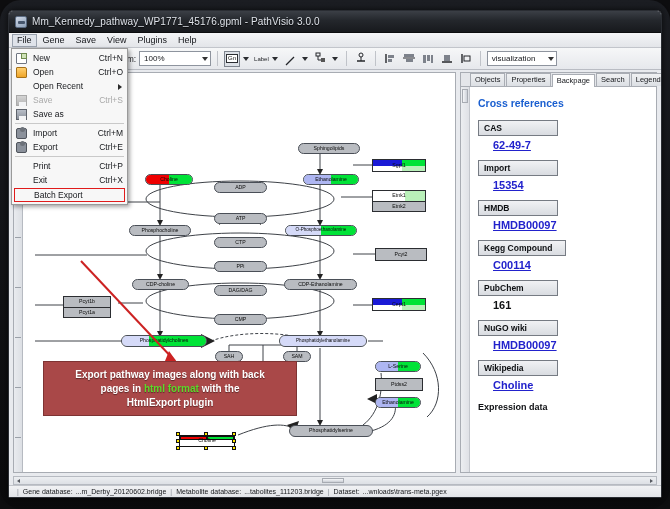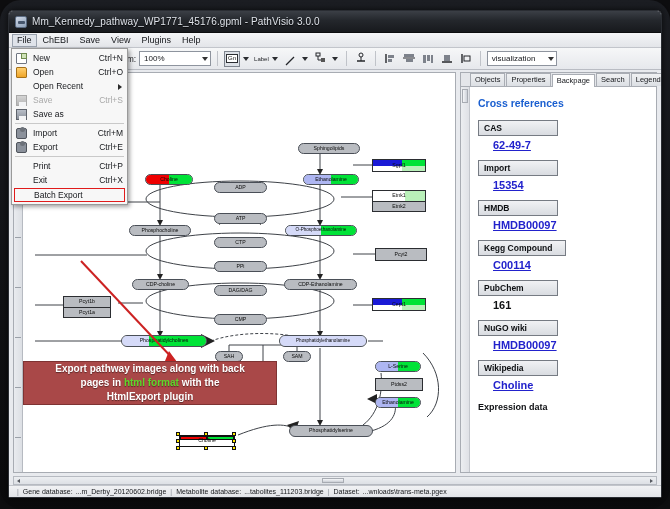--- a/index.html
+++ b/index.html
@@ -236,21 +236,21 @@
   }
   .n-met { border-radius:9px; background:#b9bcc1; border:1px solid #4a4f57; }
   .n-gene { background:#b9bcc1; border:1px solid #3b3f46; }
   .n-lbl { position:relative; z-index:3; }
   .half { position:absolute; top:0; bottom:0; z-index:1; }
   .sel-handles i {
     position:absolute; width:4px;height:4px;background:#ffe800;border:1px solid #111;
   }
   
   .callout {
-    position:absolute; left:0; top:288px; width:254px; height:44px;
+    position:absolute; left:20px; top:288px; width:254px; height:55px;
     background:#a94848; border:1px solid #7e3333;
     display:flex; align-items:center; justify-content:center;
     z-index:30; padding:2px 6px;
   }
   .callout .ctext {
     color:#ffffff; font-size:10px; font-weight:bold; text-align:center;
     line-height:14px; text-shadow:0 1px 1px rgba(0,0,0,.45);
   }
   .callout .hl { color:#5dd82a; }
   .ann-arrow { position:absolute; z-index:29; }
@@ -262,21 +262,21 @@
 
   <div class="win">
 
     <div class="titlebar">
       <span class="title-ico"></span>
       <span class="title-text">Mm_Kennedy_pathway_WP1771_45176.gpml - PathVisio 3.0.0</span>
     </div>
 
     <div class="menubar">
       <span class="mi open">File</span>
-      <span class="mi">ChEBI</span>
+      <span class="mi">Gene</span>
       <span class="mi">Save</span>
       <span class="mi">View</span>
       <span class="mi">Plugins</span>
       <span class="mi">Help</span>
     </div>
 
     <div class="toolbar">
       <div style="width:96px"></div>
       <span class="tb-lbl">Zoom:</span>
       <div class="combo" style="width:72px">

